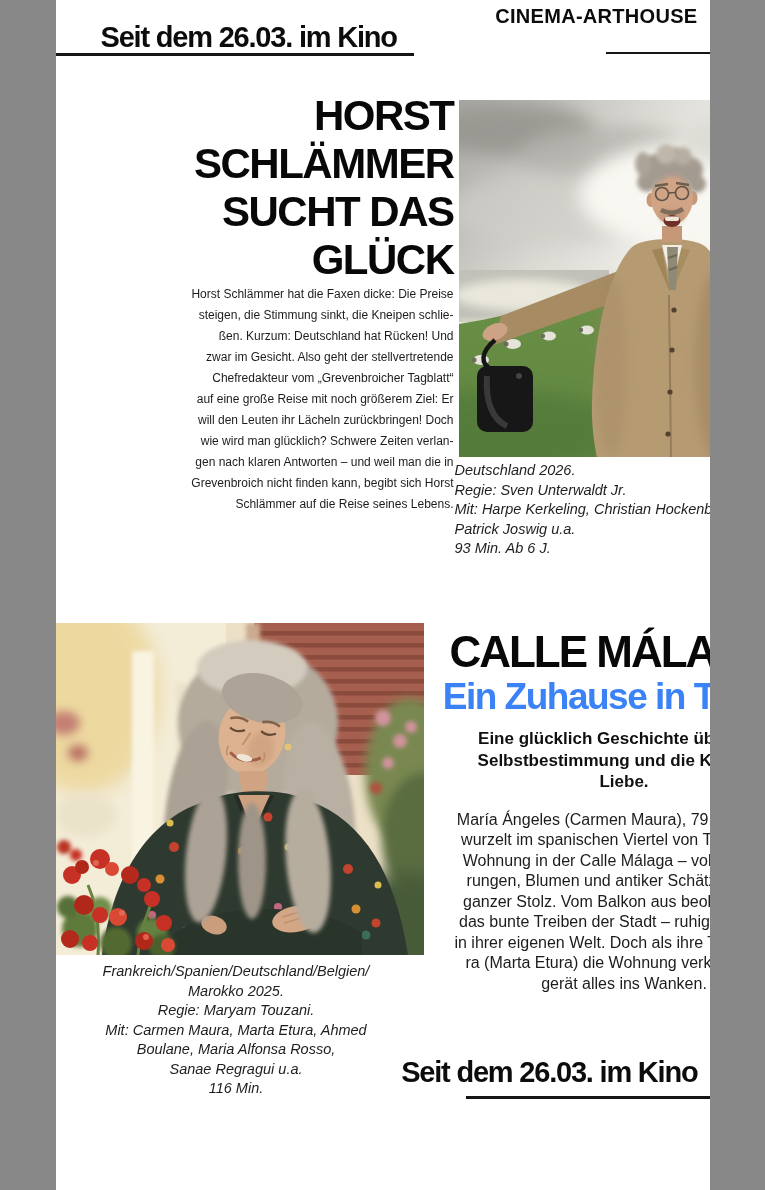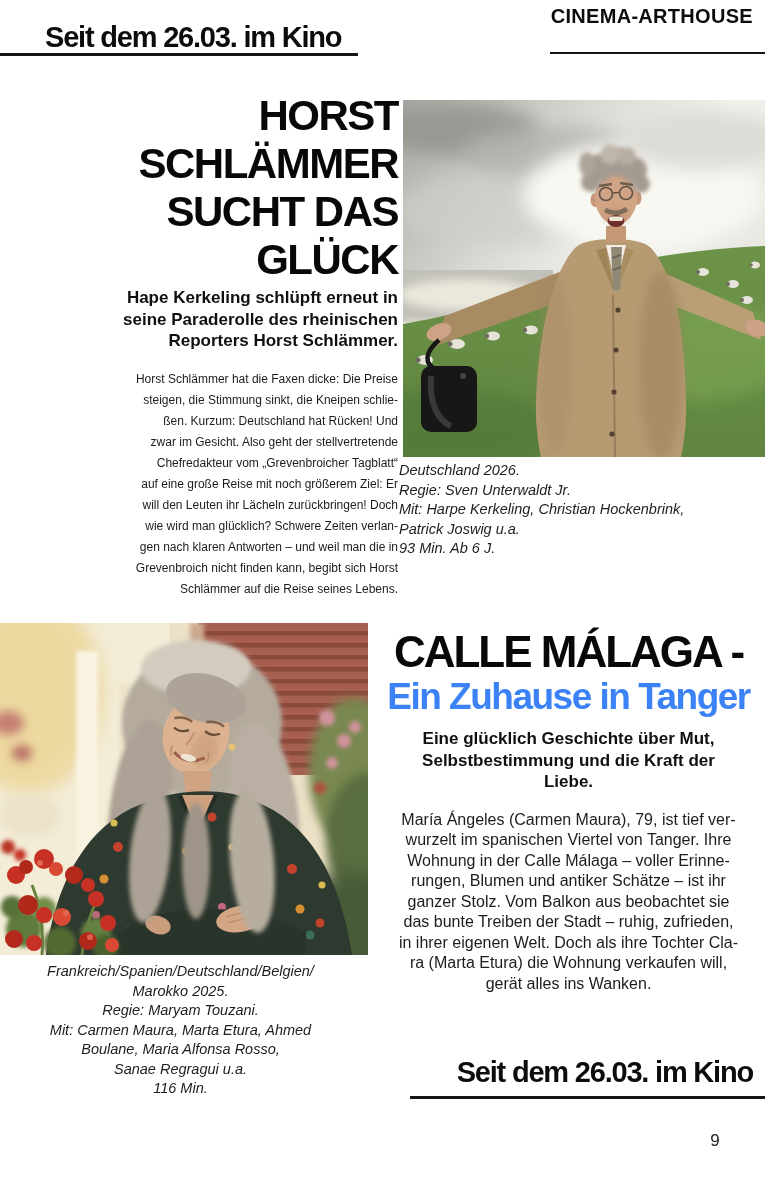--- a/index.html
+++ b/index.html
@@ -1,17 +1,17 @@
 <!DOCTYPE html>
 <html><head>
 <meta charset="utf-8">
 <style>
   html,body{margin:0;padding:0;background:#888;}
   .page{
-    position:relative;width:765px;height:1190px;margin:0 auto;
+    position:relative;width:654px;height:1190px;margin:0 auto;
     background:#ffffff;color:#161616;overflow:hidden;
     font-family:"Liberation Sans","DejaVu Sans",sans-serif;
   }
   .abs{position:absolute;margin:0;}
   .ml{white-space:pre-line;}
   
   .kicker-top{left:45px;top:21px;font-size:29px;font-weight:bold;letter-spacing:-1.2px;color:#0c0c0c;}
   .rule-top-left{left:0;top:53px;width:358px;height:2.5px;background:#151515;}
   .brand{right:12px;top:5px;font-size:20px;font-weight:bold;letter-spacing:0.3px;color:#0c0c0c;}
   .rule-top-right{left:550px;top:52px;width:215px;height:2px;background:#151515;}
@@ -46,23 +46,20 @@
   <div class="abs rule-top-left"></div>
   <div class="abs brand">CINEMA-ARTHOUSE</div>
   <div class="abs rule-top-right"></div>
 
   <section>
     <div class="abs a1-text">
       <h1 class="a1-title ml" style="margin:0">HORST
 SCHLÄMMER
 SUCHT DAS
 GLÜCK</h1>
-      <p class="a1-intro ml">Hape Kerkeling schlüpft erneut in
-seine Paraderolle des rheinischen
-Reporters Horst Schlämmer.</p>
       <p class="a1-body ml">Horst Schlämmer hat die Faxen dicke: Die Preise
 steigen, die Stimmung sinkt, die Kneipen schlie-
 ßen. Kurzum: Deutschland hat Rücken! Und
 zwar im Gesicht. Also geht der stellvertretende
 Chefredakteur vom „Grevenbroicher Tagblatt“
 auf eine große Reise mit noch größerem Ziel: Er
 will den Leuten ihr Lächeln zurückbringen! Doch
 wie wird man glücklich? Schwere Zeiten verlan-
 gen nach klaren Antworten – und weil man die in
 Grevenbroich nicht finden kann, begibt sich Horst

